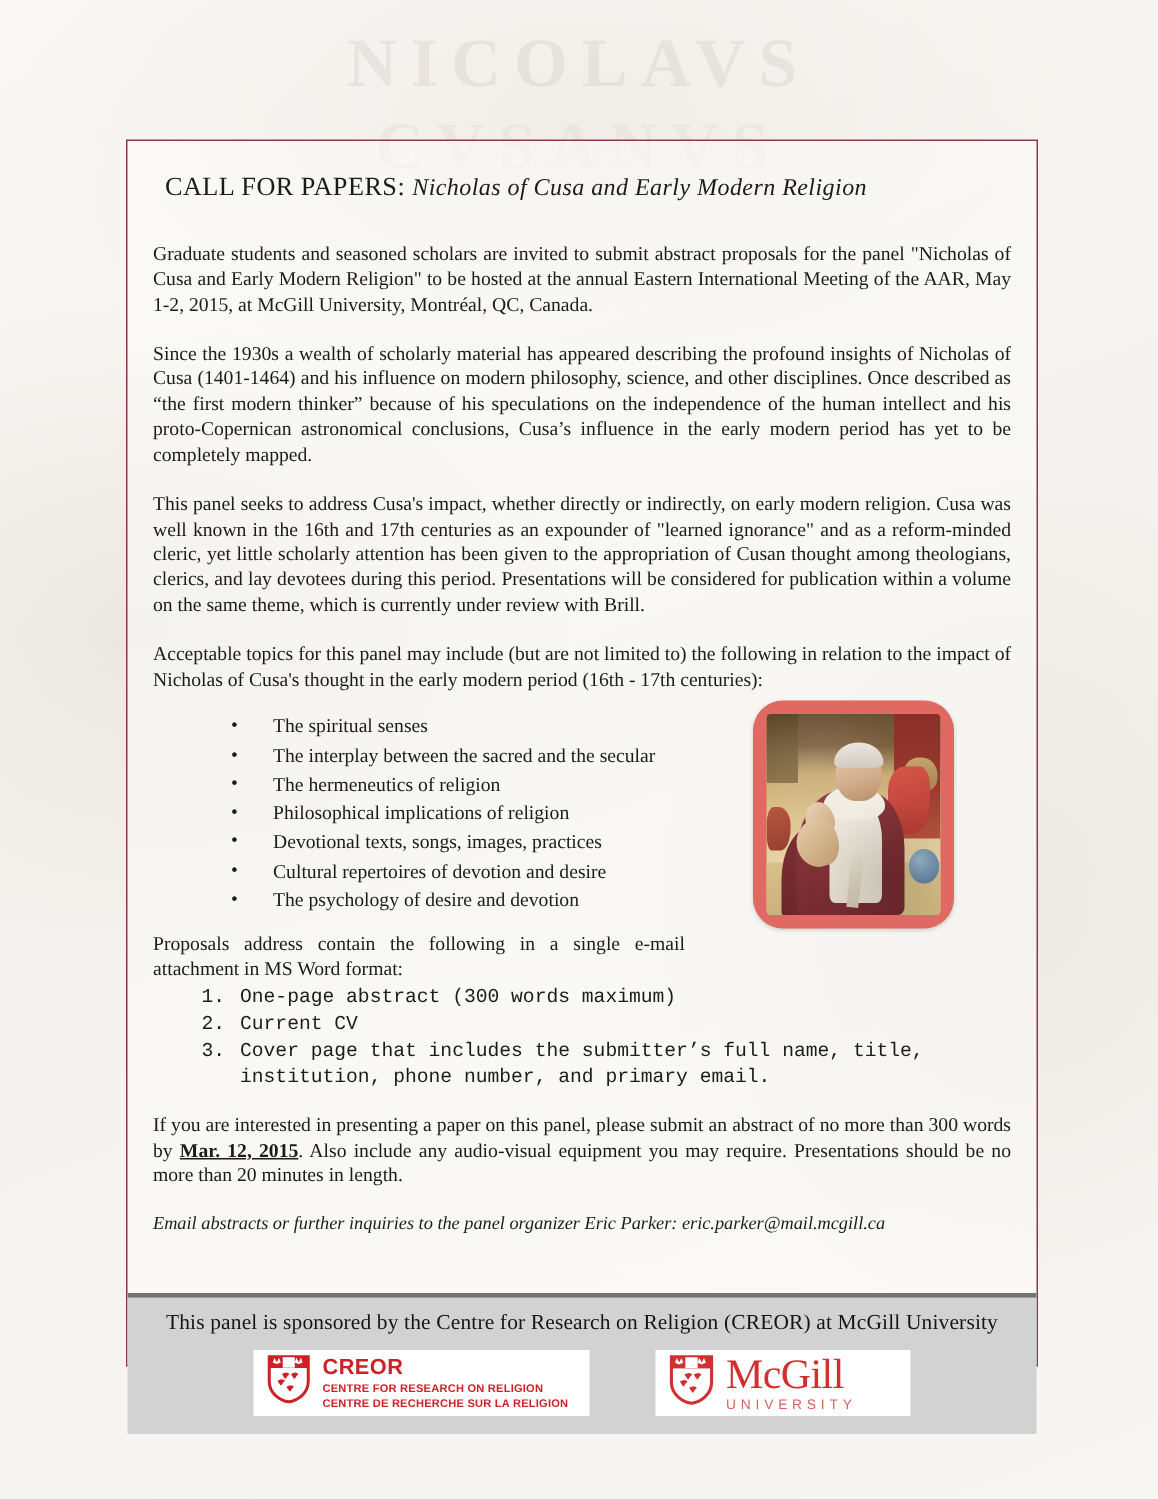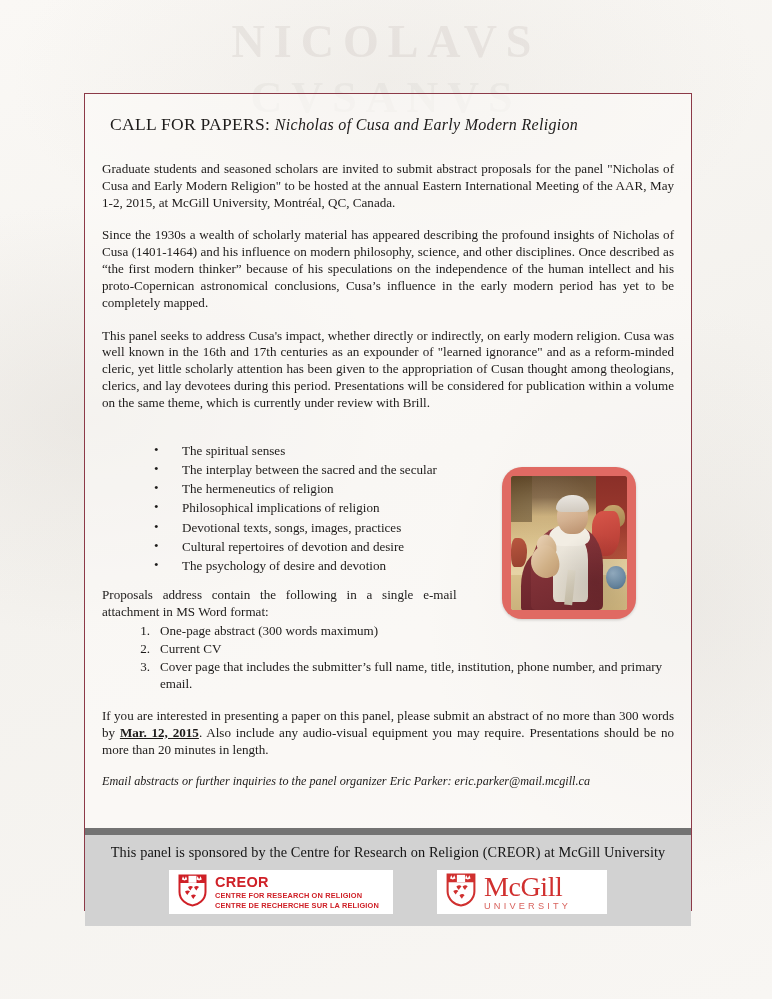--- a/index.html
+++ b/index.html
@@ -121,20 +121,21 @@
     counter-reset: step;
     margin: 0;
     padding: 0 0 0 28px;
     font-size: 13.1px;
     line-height: 1.30;
   }
   ol.steps li {
     position: relative;
     padding-left: 30px;
     margin-top: 1px;
+    font-family: Liberation Mono, monospace;
   }
   ol.steps li::before {
     counter-increment: step;
     content: counter(step) ".";
     position: absolute;
     left: 0;
     top: 0;
     width: 20px;
     text-align: right;
   }
@@ -263,21 +264,21 @@
     position:absolute; inset:0;
     background:
       radial-gradient(ellipse 60% 40% at 30% 22%, rgba(255,255,255,0.10), rgba(255,255,255,0) 70%),
       radial-gradient(ellipse 50% 50% at 72% 78%, rgba(0,0,0,0.12), rgba(0,0,0,0) 72%);
   }
 
   
   #sponsor-band {
     flex: 0 0 auto;
     background: #d2d2d2;
-    border-top: 7px solid #737373;
+    border-top: 3px solid #737373;
     padding: 9px 0 12px 0;
   }
   #sponsor-text {
     text-align: center;
     font-size: 14.3px;
     letter-spacing: 0.1px;
     color: #141414;
     margin-bottom: 9px;
   }
   #logo-row {
@@ -349,20 +350,21 @@
     <div class="gap" style="height:26px"></div>
     <p class="body">Graduate students and seasoned scholars are invited to submit abstract proposals for the panel "Nicholas of Cusa and Early Modern Religion" to be hosted at the annual Eastern International Meeting of the AAR, May 1-2, 2015, at McGill University, Montréal, QC, Canada.</p>
 
     <div class="gap"></div>
     <p class="body">Since the 1930s a wealth of scholarly material has appeared describing the profound insights of Nicholas of Cusa (1401-1464) and his influence on modern philosophy, science, and other disciplines. Once described as “the first modern thinker” because of his speculations on the independence of the human intellect and his proto-Copernican astronomical conclusions, Cusa’s influence in the early modern period has yet to be completely mapped.</p>
 
     <div class="gap"></div>
     <p class="body">This panel seeks to address Cusa's impact, whether directly or indirectly, on early modern religion. Cusa was well known in the 16th and 17th centuries as an expounder of "learned ignorance" and as a reform-minded cleric, yet little scholarly attention has been given to the appropriation of Cusan thought among theologians, clerics, and lay devotees during this period. Presentations will be considered for publication within a volume on the same theme, which is currently under review with Brill.</p>
 
     <div class="gap"></div>
+    <p class="body">Acceptable topics for this panel may include (but are not limited to) the following in relation to the impact of Nicholas of Cusa's thought in the early modern period (16th - 17th centuries):</p>
 
     <ul class="topics">
       <li>The spiritual senses</li>
       <li>The interplay between the sacred and the secular</li>
       <li>The hermeneutics of religion</li>
       <li>Philosophical implications of religion</li>
       <li>Devotional texts, songs, images, practices</li>
       <li>Cultural repertoires of devotion and desire</li>
       <li>The psychology of desire and devotion</li>
     </ul>

